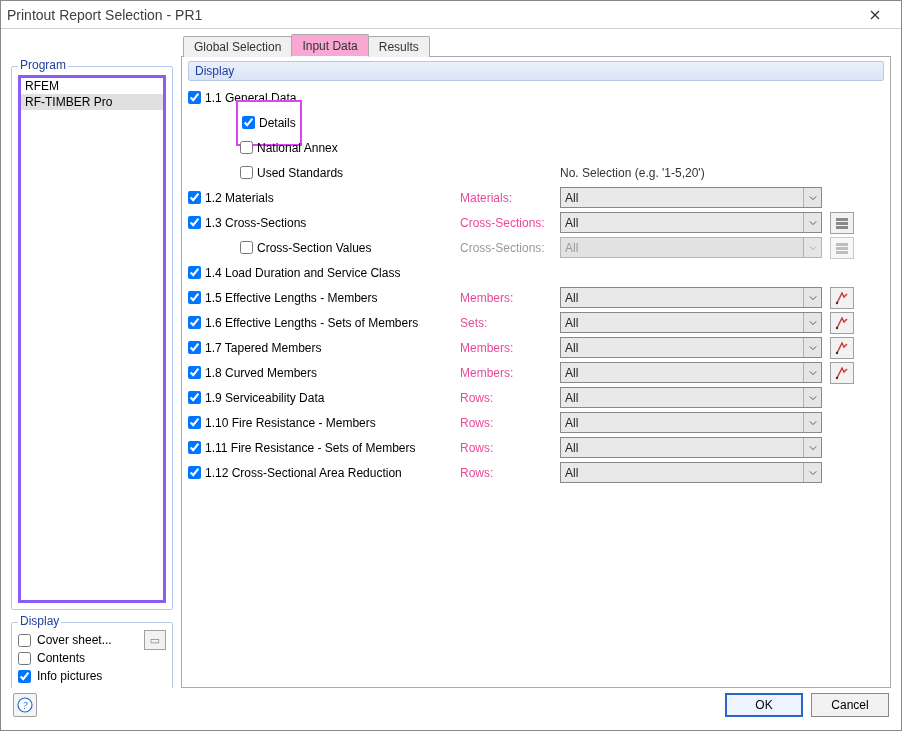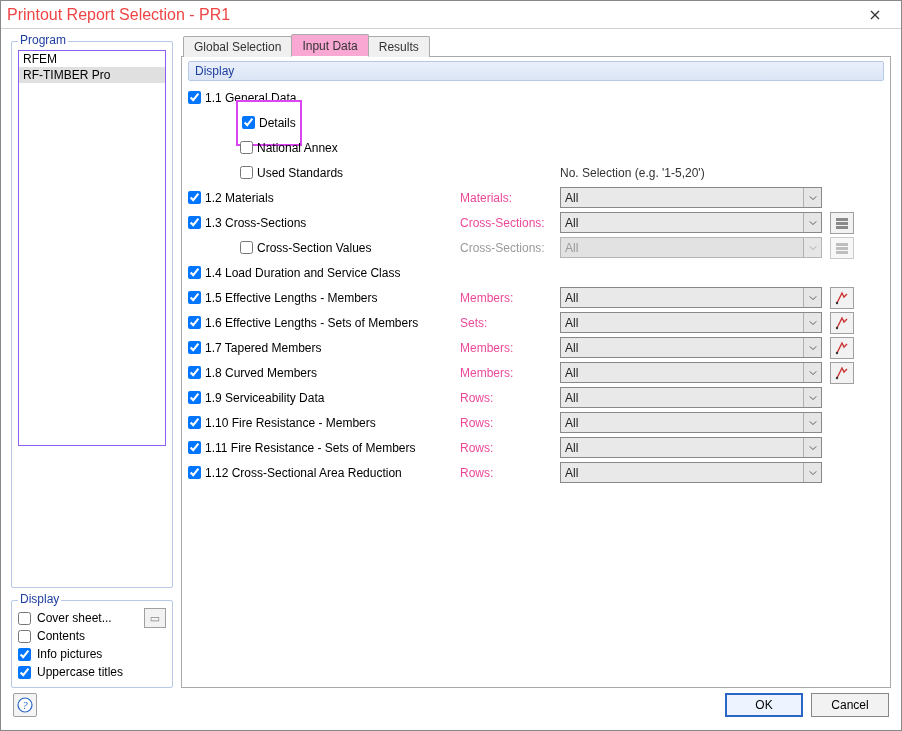--- a/index.html
+++ b/index.html
@@ -20,21 +20,21 @@
     flex-direction: column;
   }
   .titlebar {
     height: 28px;
     display: flex;
     align-items: center;
     padding: 0 6px;
     border-bottom: 1px solid #d0d0d0;
     background: #fff;
   }
-  .titlebar .title { flex: 1; font-size: 16px; color: #ef4444; }
+  .titlebar .title { flex: 1; font-size: 14px; color: #404040; }
   .titlebar .close {
     width: 40px; height: 24px;
     display: flex; align-items: center; justify-content: center;
     font-size: 14px; color: #333;
     cursor: default;
   }
   .body {
     flex: 1;
     display: flex;
     padding: 6px 10px 0 10px;
@@ -44,38 +44,39 @@
   .panel-label {
     color: #2040a0;
     font-size: 12px;
     padding: 0 2px;
   }
   .left-col {
     width: 162px;
     display: flex;
     flex-direction: column;
     gap: 6px;
+    margin-top: 25px;
   }
   .group {
     border: 1px solid #b8c8e8;
     border-radius: 2px;
     position: relative;
     padding: 8px 6px 6px 6px;
     margin-top: 6px;
   }
   .group > .panel-label {
     position: absolute;
     top: -9px;
     left: 6px;
     background: #fff;
   }
   .program-list {
-    border: 1px solid #8b5cf6;
+    border: 3px solid #8b5cf6;
     background: #fff;
-    height: 396px;
+    height: 528px;
     overflow: auto;
     padding: 0;
   }
   .program-list .item {
     padding: 1px 4px;
     cursor: default;
   }
   .program-list .item.selected {
     background: #e0e0e0;
   }

